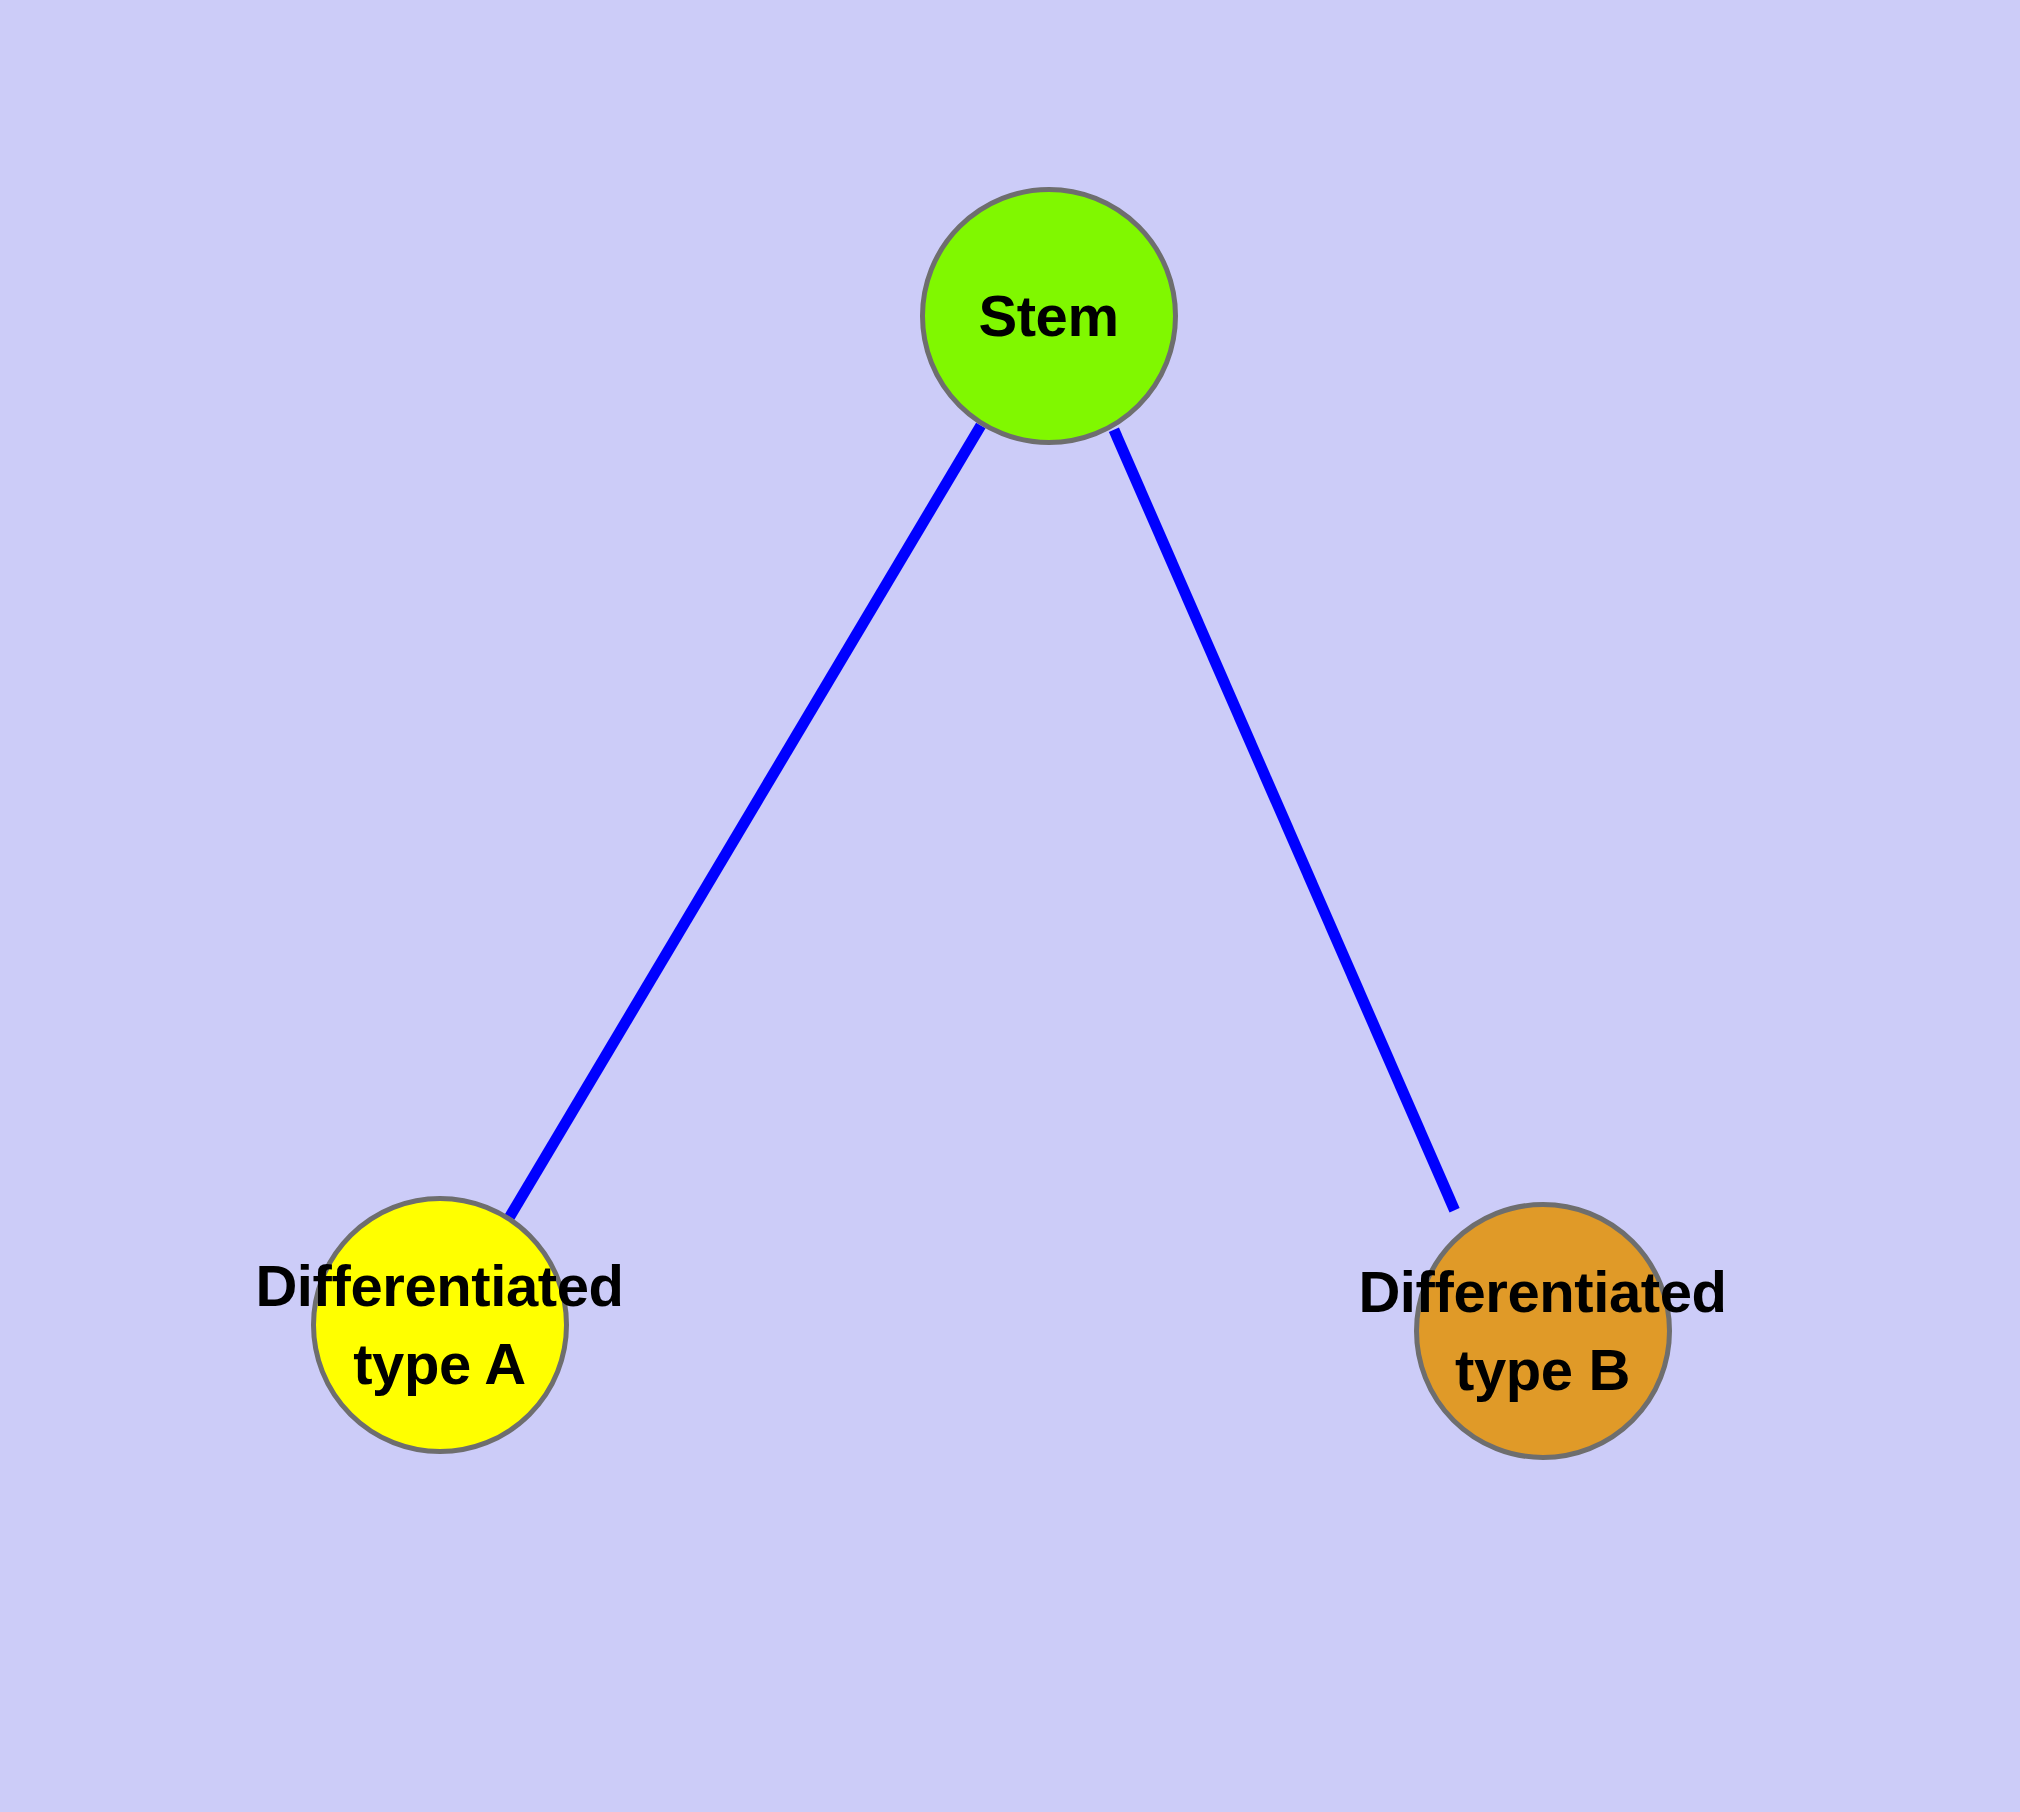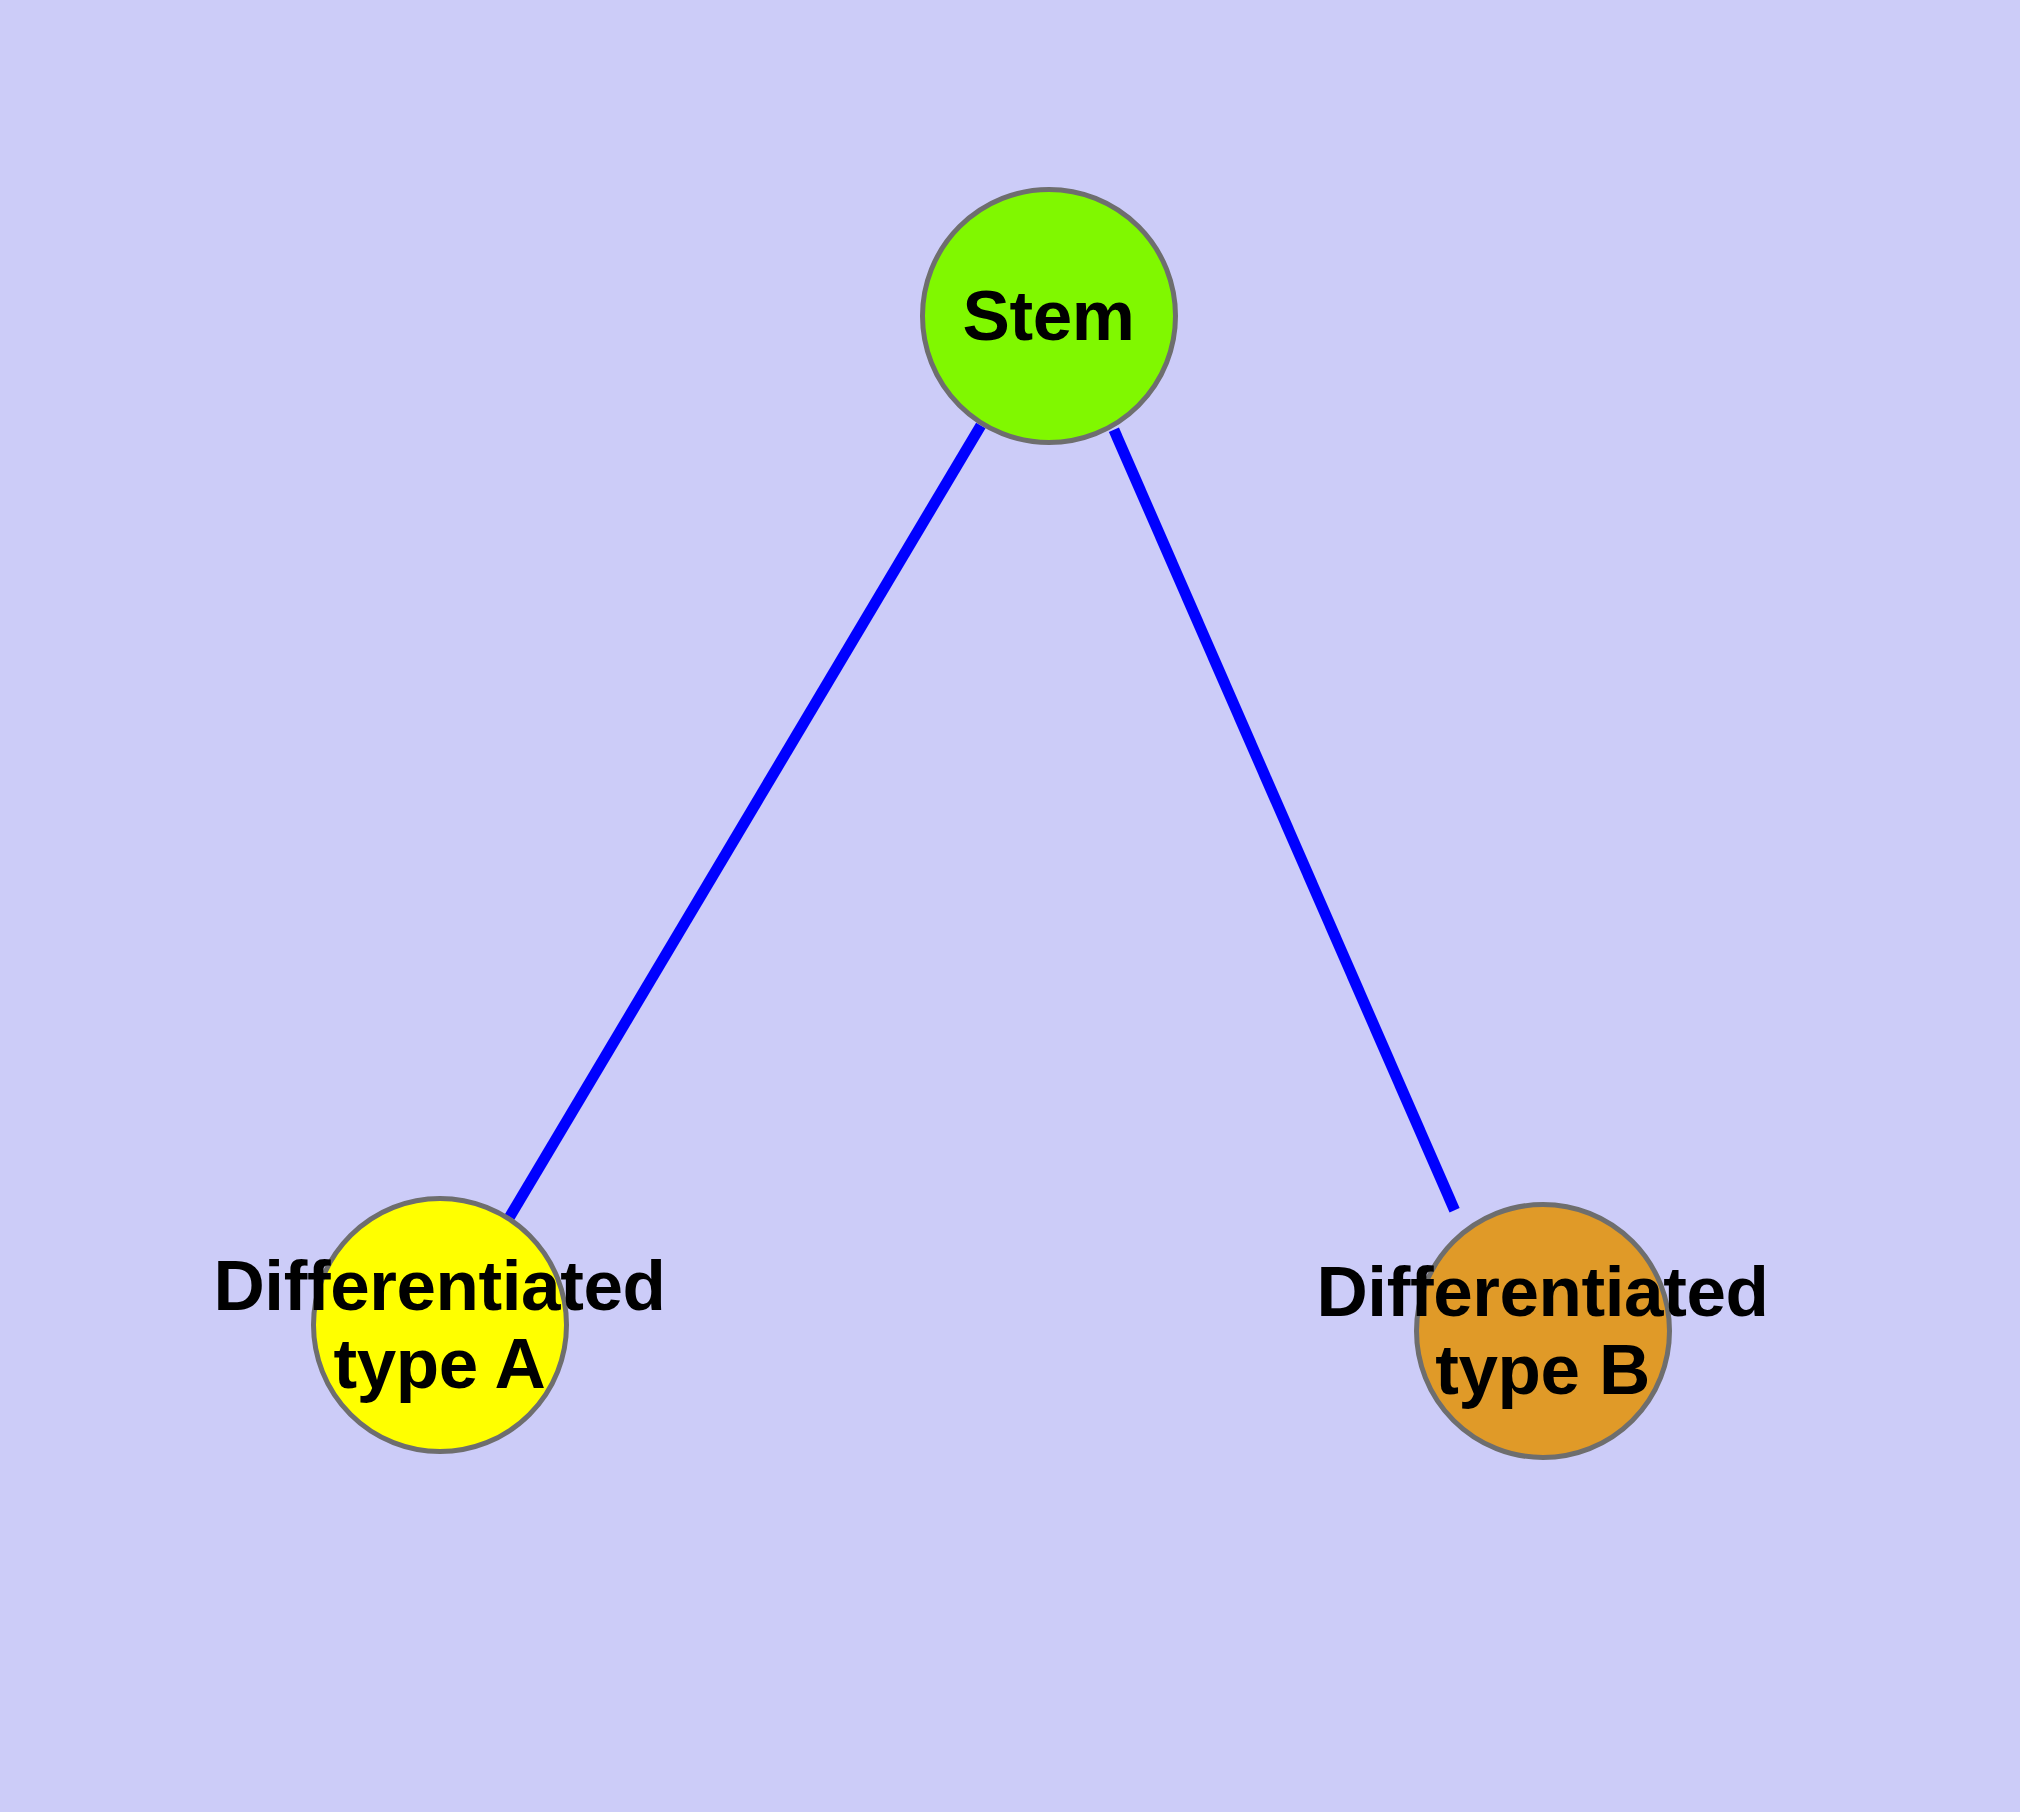--- a/index.html
+++ b/index.html
@@ -34,21 +34,21 @@
     border-radius: 50%;
     box-sizing: border-box;
     border: 5.1px solid #6e6e6e;
   }
   .node-label {
     position: absolute;
     text-align: center;
     color: #000000;
     font-family: "Liberation Sans", sans-serif;
     font-weight: bold;
-    font-size: 71px;
+    font-size: 58px;
     line-height: 78px;
     white-space: pre;
     letter-spacing: -0.4px;
     pointer-events: none;
   }
 </style>
 </head>
 <body>
 
 <div id="graph-canvas">

